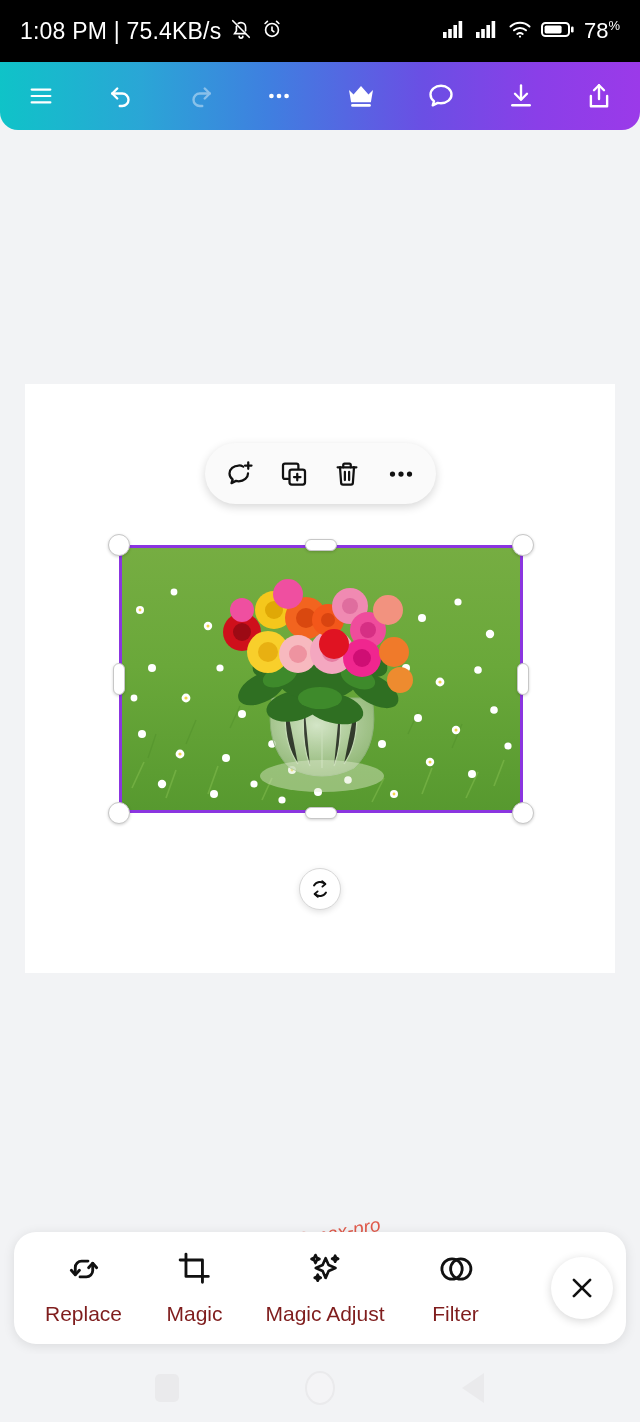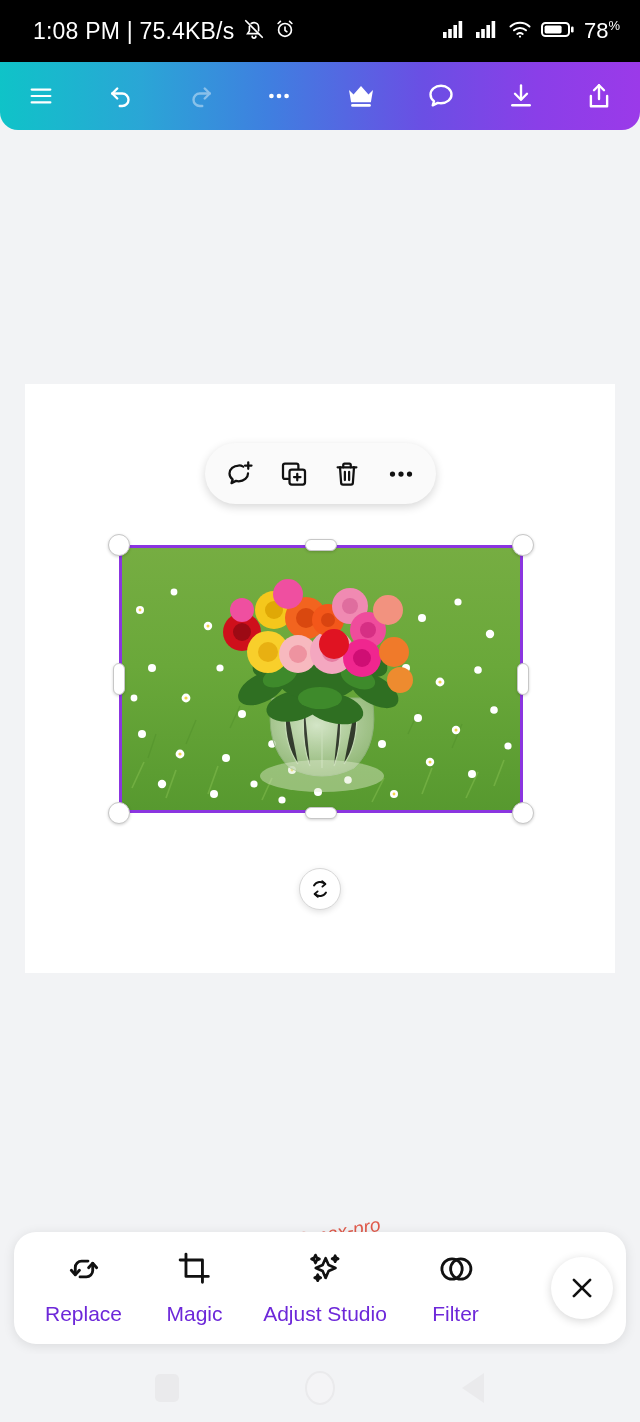--- a/index.html
+++ b/index.html
@@ -11,21 +11,21 @@
   }
   #app { position: relative; width: 640px; height: 1422px; }
 
   
   .statusbar {
     position: absolute; top: 0; left: 0; width: 640px; height: 62px;
     background: #000; color: #fff;
     display: flex; align-items: center; justify-content: space-between;
     padding: 0 20px;
   }
-  .status-left { display: flex; align-items: center; gap: 9px; margin-left: 13px; }
+  .status-left { display: flex; align-items: center; gap: 9px; }
   .status-clock { font-size: 23px; letter-spacing: .2px; white-space: nowrap; }
   .status-right { display: flex; align-items: center; gap: 9px; }
   .batt-pct { font-size: 22px; }
   .batt-pct sup { font-size: 13px; vertical-align: super; }
 
   
   .topbar {
     position: absolute; top: 62px; left: 0; width: 640px; height: 68px;
     background: linear-gradient(90deg, #0fc3c8 0%, #2aa6d6 22%, #3f7fe0 42%, #6a4fe4 66%, #8a3fe8 84%, #9b3ae9 100%);
     border-radius: 0 0 18px 18px;
@@ -111,21 +111,21 @@
     box-shadow: 0 2px 12px rgba(0,0,0,.10);
     display: flex; align-items: center;
     padding-left: 14px;
     overflow: hidden;
   }
   .bb-item {
     width: 111px; flex: 0 0 111px;
     display: flex; flex-direction: column; align-items: center; gap: 10px;
     color: #111;
   }
-  .bb-label { font-size: 21px; color: #6d28d9; white-space: nowrap; }
+  .bb-label { font-size: 21px; color: #7f1d1d; white-space: nowrap; }
   .close-btn {
     position: absolute; left: 551px; top: 1257px;
     width: 62px; height: 62px; border-radius: 50%;
     background: #fff;
     box-shadow: 0 2px 10px rgba(0,0,0,.16);
     display: flex; align-items: center; justify-content: center;
     z-index: 5;
   }
 
   
@@ -488,21 +488,21 @@
     </div>
     <div class="bb-item" style="flex:0 0 150px;width:150px">
       <span>
         <svg width="38" height="38" viewBox="0 0 24 24" fill="none" stroke="#111" stroke-width="1.7" stroke-linejoin="round">
           <path d="M12.4 5.2l1.9 4.3 4.3 1.9-4.3 1.9-1.9 4.3-1.9-4.3-4.3-1.9 4.3-1.9z"></path>
           <path d="M6 3.2l.8 1.7 1.7.8-1.7.8L6 8.2l-.8-1.7-1.7-.8 1.7-.8z"></path>
           <path d="M18.4 3.6l.6 1.3 1.3.6-1.3.6-.6 1.3-.6-1.3-1.3-.6 1.3-.6z"></path>
           <path d="M7.4 15.6l.6 1.3 1.3.6-1.3.6-.6 1.3-.6-1.3-1.3-.6 1.3-.6z"></path>
         </svg>
       </span>
-      <span class="bb-label">Adjust Studio</span>
+      <span class="bb-label">Magic Adjust</span>
     </div>
     <div class="bb-item">
       <span>
         <svg width="38" height="38" viewBox="0 0 24 24" fill="none" stroke="#111" stroke-width="1.8">
           <circle cx="9.5" cy="12" r="6.4"></circle>
             <circle cx="15" cy="12" r="6.4"></circle>
         </svg>
       </span>
       <span class="bb-label">Filter</span>
     </div>

